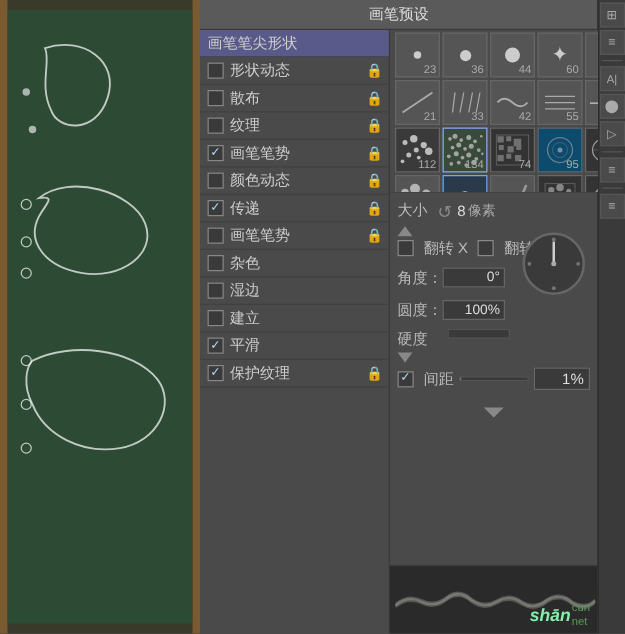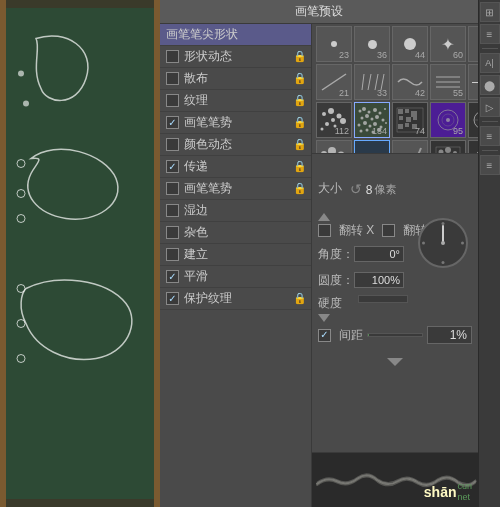--- a/index.html
+++ b/index.html
@@ -115,21 +115,20 @@
       margin-left: 2px;
     }
 
     
     .settings-column {
       flex: 1;
       background: #4a4a4a;
       display: flex;
       flex-direction: column;
       overflow: hidden;
-      gap: 20px;
     }
 
     
     .brush-grid {
       padding: 2px 4px;
       display: grid;
       grid-template-columns: repeat(5, 1fr);
       gap: 2px;
       background: #4a4a4a;
       border-bottom: 1px solid #3a3a3a;
@@ -205,23 +204,23 @@
       color: #ddd;
       font-size: 11px;
       padding: 1px 3px;
       width: 50px;
       text-align: right;
     }
 
     
     .size-row {
       display: flex;
-      align-items: flex-end;
+      align-items: center;
       padding: 2px 0;
-      margin-bottom: 14px;
+      margin-bottom: 2px;
     }
     .size-label {
       color: #bbb;
       font-size: 12px;
       margin-right: 4px;
     }
     .size-refresh {
       color: #888;
       font-size: 14px;
       margin: 0 4px;
@@ -491,25 +490,25 @@
         <span class="option-label">传递</span>
         <span class="option-lock">🔒</span>
       </div>
       <div class="option-item">
         <div class="option-checkbox"></div>
         <span class="option-label">画笔笔势</span>
         <span class="option-lock">🔒</span>
       </div>
       <div class="option-item">
         <div class="option-checkbox"></div>
+        <span class="option-label">杂色</span>
+      </div>
+      <div class="option-item">
+        <div class="option-checkbox"></div>
         <span class="option-label">湿边</span>
-      </div>
-      <div class="option-item">
-        <div class="option-checkbox"></div>
-        <span class="option-label">杂色</span>
       </div>
       <div class="option-item">
         <div class="option-checkbox"></div>
         <span class="option-label">建立</span>
       </div>
       <div class="option-item">
         <div class="option-checkbox checked"></div>
         <span class="option-label">平滑</span>
       </div>
       <div class="option-item">
@@ -631,21 +630,21 @@
                 <rect x="4" y="10" width="4" height="4"></rect>
               <rect x="11" y="11" width="5" height="5"></rect>
                 <rect x="18" y="10" width="4" height="4"></rect>
               <rect x="3" y="18" width="5" height="5"></rect>
                 <rect x="10" y="17" width="4" height="4"></rect>
               <rect x="17" y="18" width="5" height="5"></rect>
             </g>
           </svg>
           <span class="num">74</span>
         </div>
-        <div class="brush-item" style="background:#4c1d95;">
+        <div class="brush-item" style="background:#0c4a6e;">
           <svg width="30" height="28" viewBox="0 0 30 28">
             <g fill="#aaa" opacity="0.7">
               <circle cx="15" cy="14" r="10" fill="none" stroke="#999" stroke-width="1"></circle>
               <circle cx="15" cy="14" r="6" fill="none" stroke="#888" stroke-width="0.5"></circle>
               <circle cx="15" cy="14" r="2" fill="#aaa"></circle>
             </g>
           </svg>
           <span class="num">95</span>
         </div>
         <div class="brush-item" style="background:#333;">
@@ -790,21 +789,21 @@
           <rect width="330" height="55" fill="#2a2a2a"></rect>
 
           <g opacity="0.8">
             <path d="M10 35 Q30 20 50 30 Q70 40 90 25 Q110 10 130 28 Q150 42 170 30 Q190 18 210 32 Q230 44 250 28 Q270 15 290 32 Q310 44 325 30" fill="none" stroke="rgba(200,200,190,0.6)" stroke-width="4" stroke-linecap="round"></path>
             <path d="M10 38 Q30 23 50 33 Q70 43 90 28 Q110 13 130 31 Q150 45 170 33 Q190 21 210 35 Q230 47 250 31 Q270 18 290 35 Q310 47 325 33" fill="none" stroke="rgba(180,180,170,0.4)" stroke-width="3" stroke-linecap="round"></path>
             <path d="M10 32 Q30 17 50 27 Q70 37 90 22 Q110 7 130 25 Q150 39 170 27 Q190 15 210 29 Q230 41 250 25 Q270 12 290 29 Q310 41 325 27" fill="none" stroke="rgba(220,220,210,0.3)" stroke-width="2" stroke-linecap="round"></path>
           </g>
         </svg>
         
         <div class="watermark">
-          <span style="color:#fef9c3;font-size:14px;font-weight:bold;">shān</span>
+          <span style="color:#86efac;font-size:14px;font-weight:bold;font-style:italic;">shān</span>
           <div style="display:flex;flex-direction:column;margin-left:1px;">
             <span style="font-size:9px;color:#5a9a5a;line-height:1.2;">cun</span>
             <span style="font-size:9px;color:#5a9a5a;line-height:1.2;">net</span>
           </div>
         </div>
       </div>
 
     </div>
   </div>
 </div>

